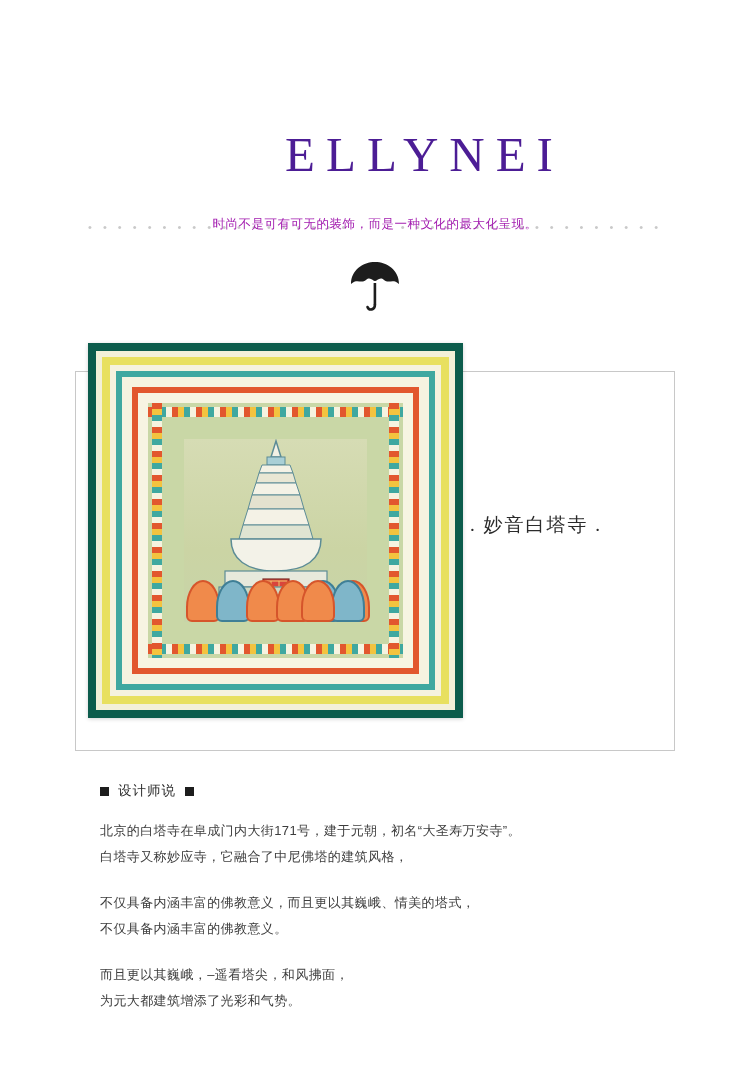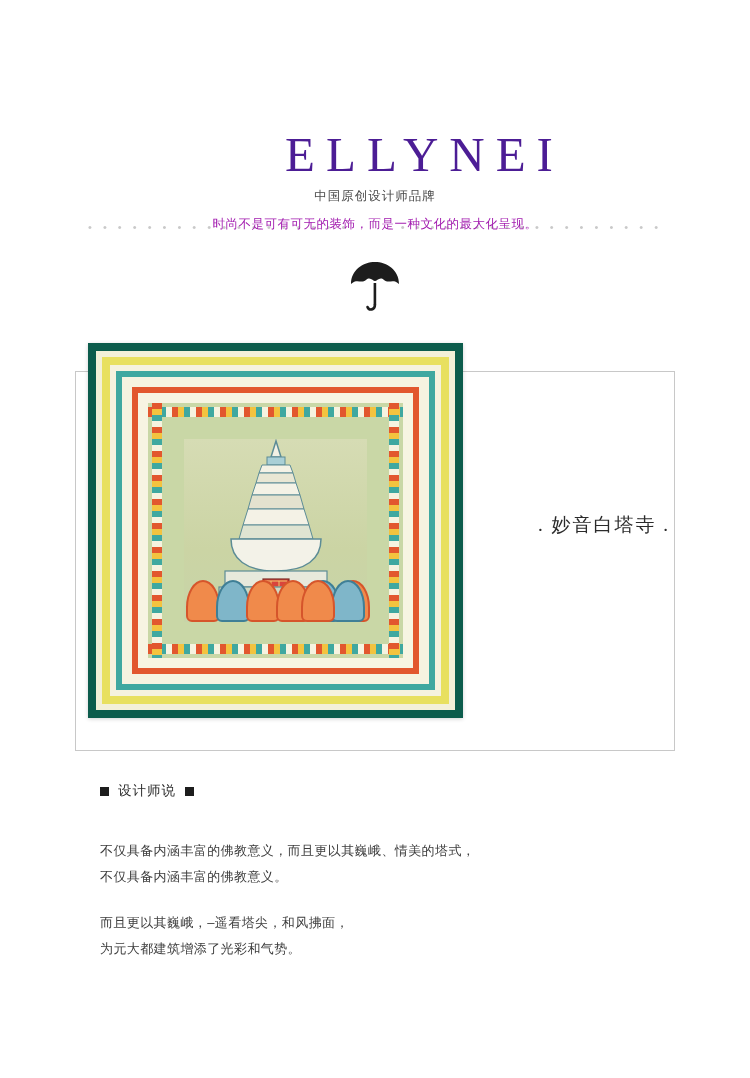--- a/index.html
+++ b/index.html
@@ -158,21 +158,21 @@
     box-sizing: border-box;
   }
   .petal.alt { background: #7fb6c9; border-color: #3f7f96; }
 
   
   .product-name {
     position: absolute;
     left: 470px;
     top: 512px;
     width: 200px;
-    text-align: right;
+    text-align: left;
     font-family: "Liberation Serif", serif;
     font-size: 19px;
     letter-spacing: 2px;
     color: #2b2b2b;
   }
 
   
   .designer-head {
     position: absolute;
     left: 100px;
@@ -202,21 +202,20 @@
   }
   .body-copy p { margin: 0; }
   .body-copy .gap { height: 20px; }
 </style>
 </head>
 <body>
 
 <div class="page">
 
   <div class="brand-title">ELLYNEI</div>
-  <div class="brand-sub">中国原创设计师品牌</div>
   <div class="dots-left">• • • • • • • • • • • • • • • • • •</div>
   <div class="dots-right">• • • • • • • • • • • • • • • • • •</div>
   <div class="brand-slogan">时尚不是可有可无的装饰，而是一种文化的最大化呈现。</div>
 
   <div class="umbrella">
     <svg width="56" height="56" viewBox="0 0 56 56" aria-hidden="true">
       <path d="M4 26 C4 12 16 4 28 4 C40 4 52 12 52 26 C46 20 42 26 37 22 C33 18 30 23 28 23 C26 23 23 18 19 22 C14 26 10 20 4 26 Z" fill="#1d1d1d"></path>
       <rect x="26.6" y="25" width="2.6" height="22" fill="#1d1d1d"></rect>
       <path d="M27.9 47 C27.9 52 22 53 20.5 49" stroke="#1d1d1d" stroke-width="2.6" fill="none" stroke-linecap="round"></path>
     </svg>
@@ -276,20 +275,22 @@
 
   <div class="product-name">. 妙音白塔寺 .</div>
 
   <div class="designer-head">
     <span class="sq"></span>
     <span>设计师说</span>
     <span class="sq"></span>
   </div>
 
   <div class="body-copy">
+    <p>北京的白塔寺在阜成门内大街171号，建于元朝，初名“大圣寿万安寺”。</p>
+    <p>白塔寺又称妙应寺，它融合了中尼佛塔的建筑风格，</p>
     <div class="gap"></div>
     <p>不仅具备内涵丰富的佛教意义，而且更以其巍峨、情美的塔式，</p>
     <p>不仅具备内涵丰富的佛教意义。</p>
     <div class="gap"></div>
     <p>而且更以其巍峨，–遥看塔尖，和风拂面，</p>
     <p>为元大都建筑增添了光彩和气势。</p>
   </div>
 
 </div>
 

